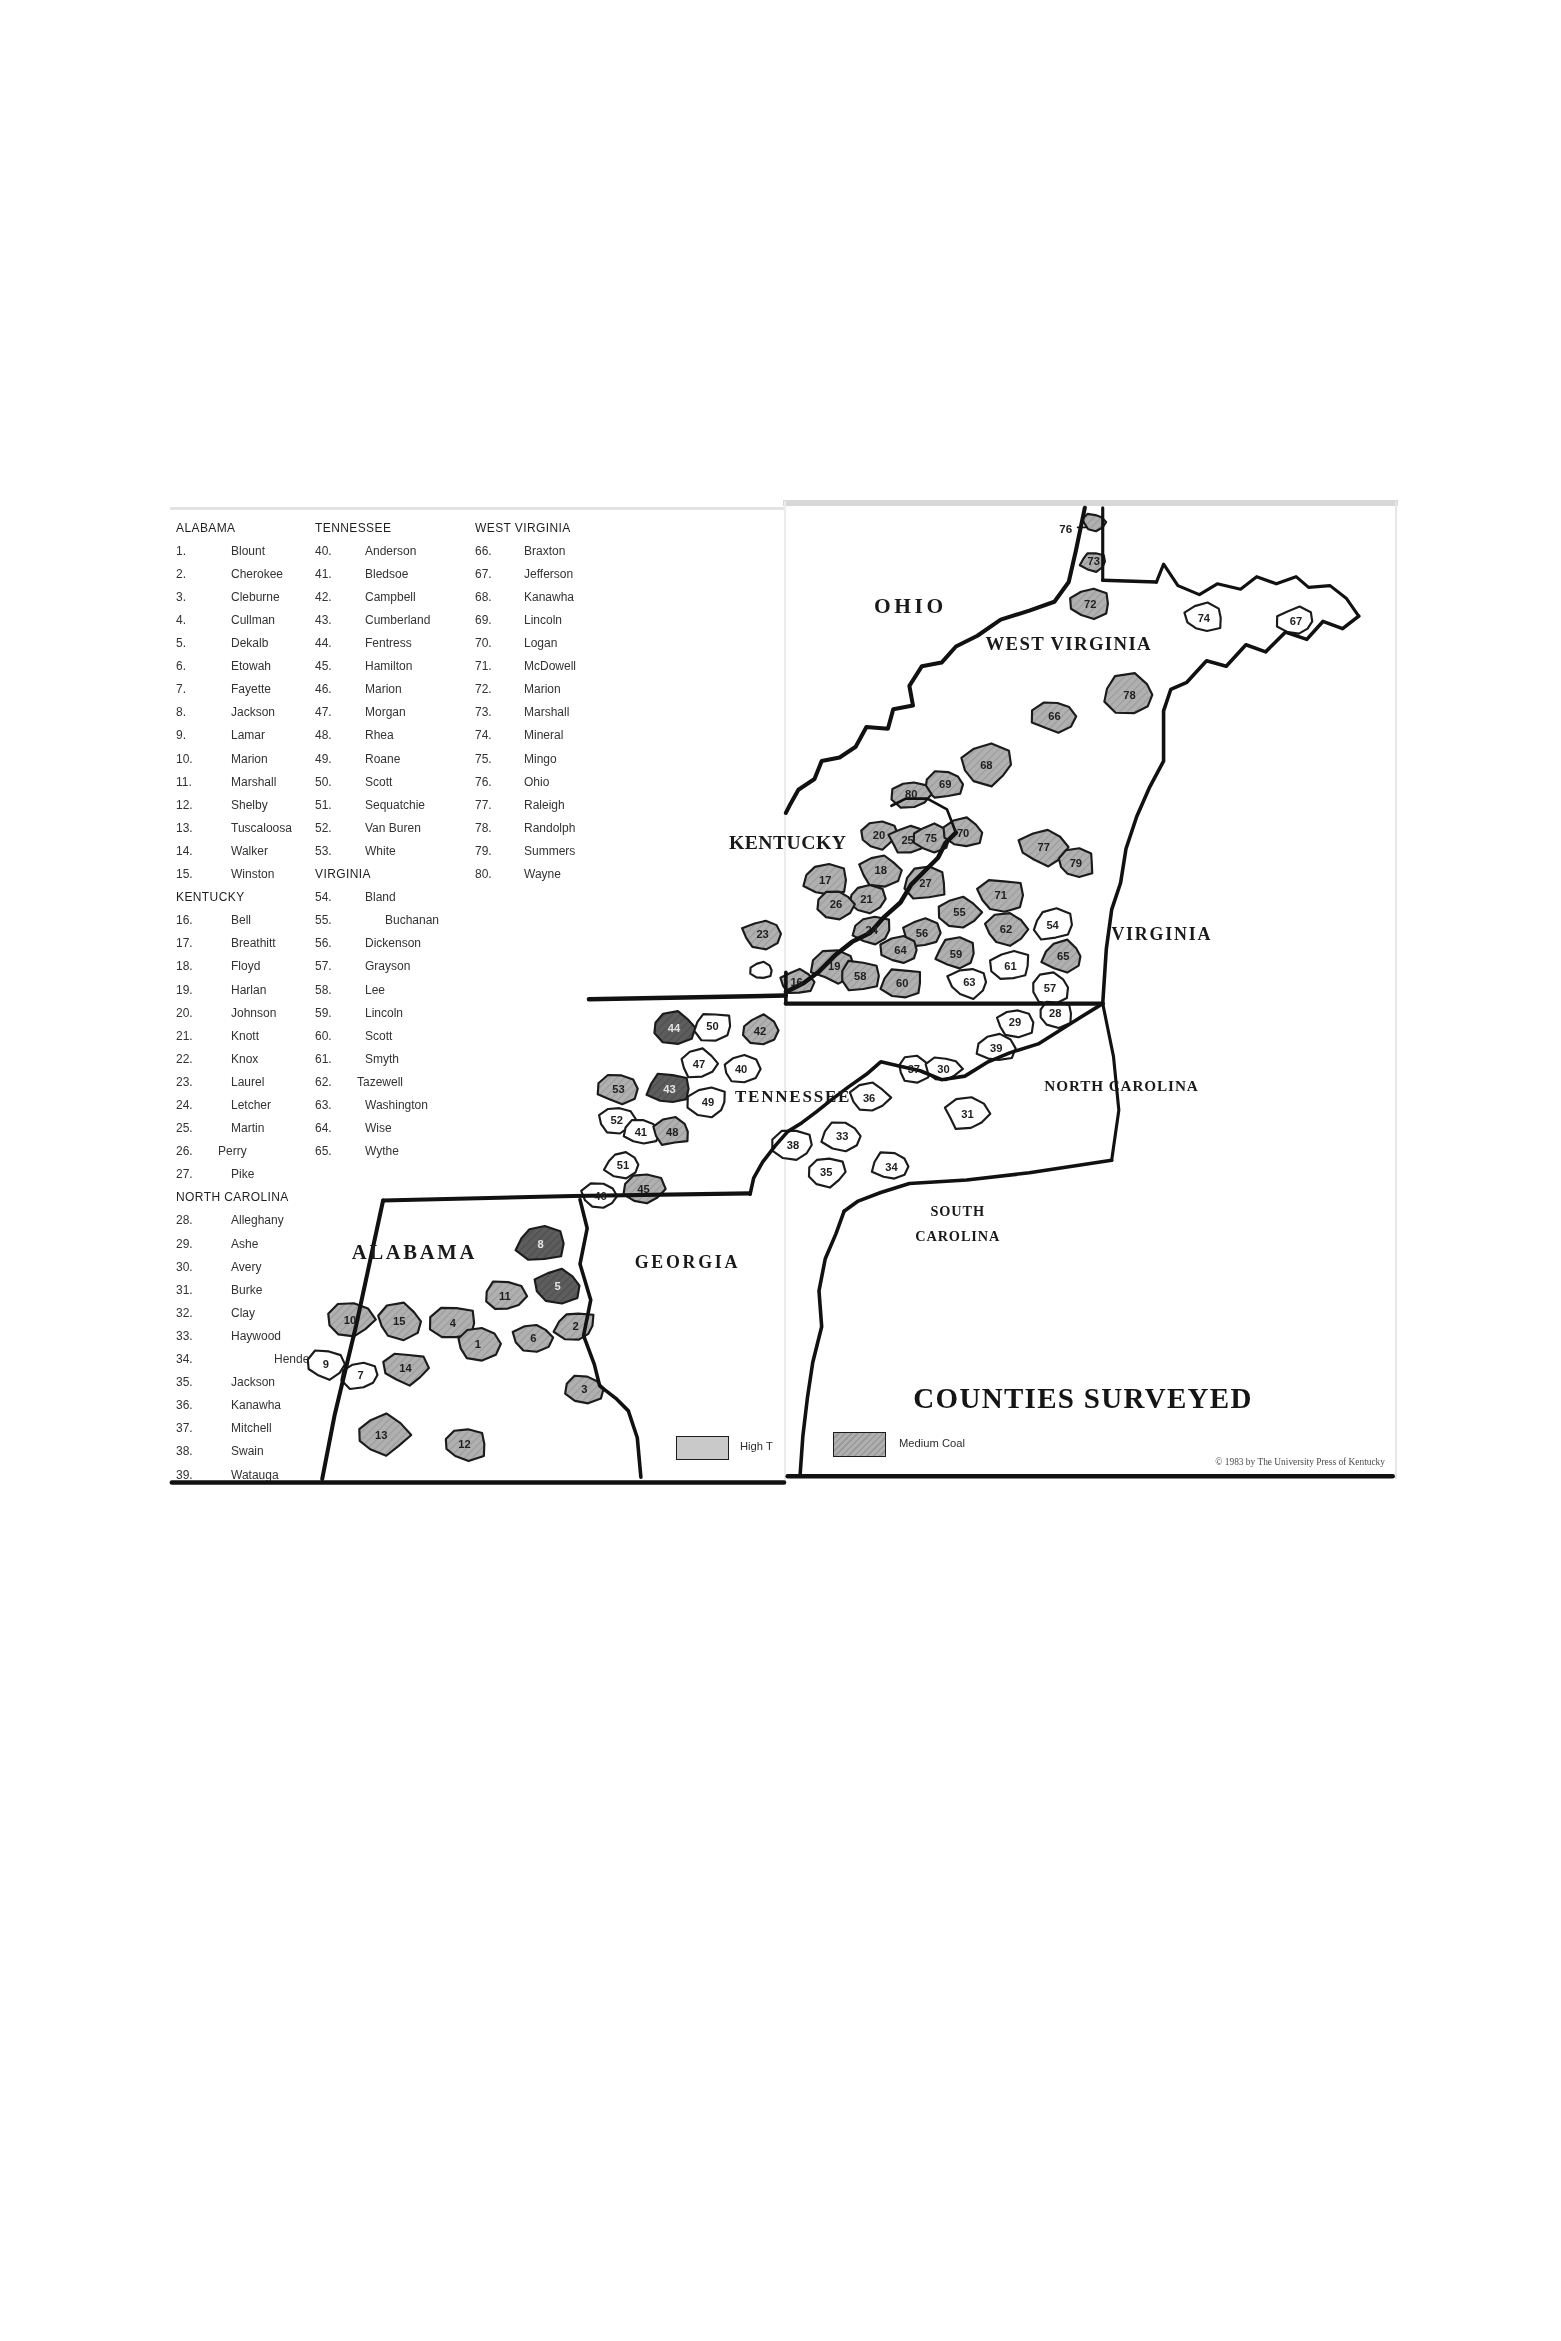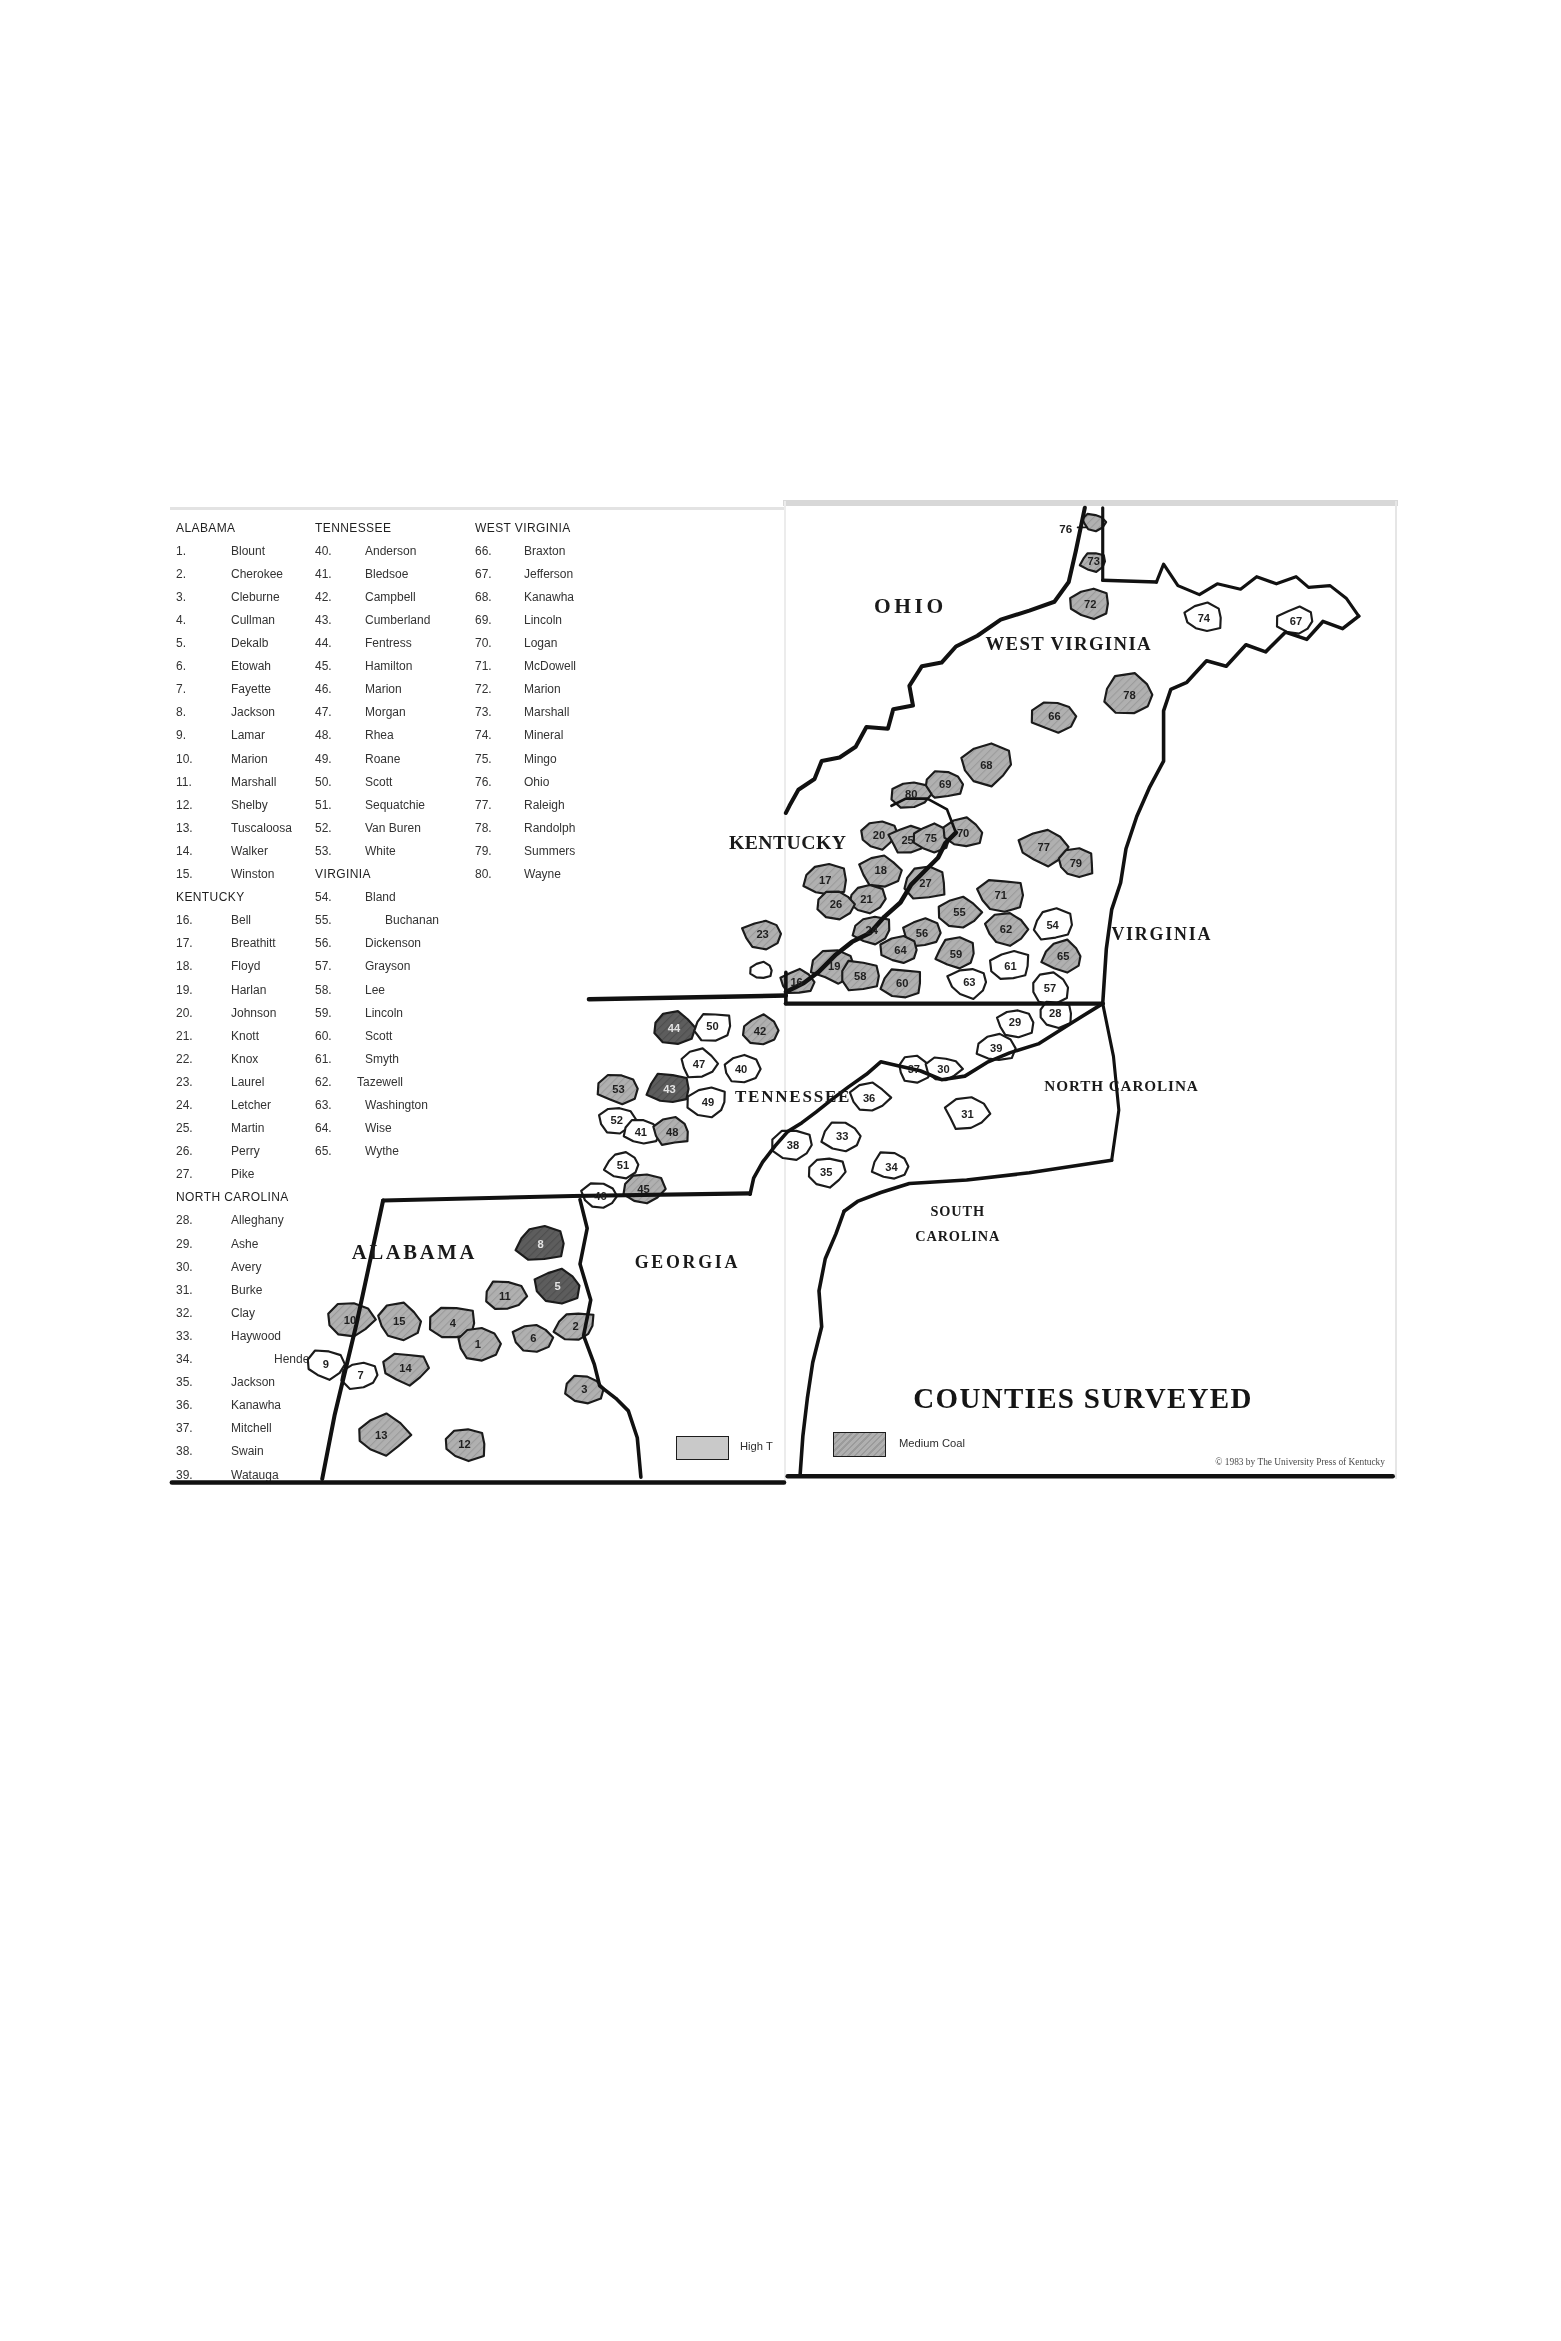--- a/index.html
+++ b/index.html
@@ -132,21 +132,21 @@
       <div class="lrow" style="left: 176px; top: 1094px;">
         <span class="num">24.</span>
         <span class="nm" style="left: 55px;">Letcher</span>
       </div>
       <div class="lrow" style="left: 176px; top: 1117px;">
         <span class="num">25.</span>
         <span class="nm" style="left: 55px;">Martin</span>
       </div>
       <div class="lrow" style="left: 176px; top: 1140px;">
         <span class="num">26.</span>
-        <span class="nm" style="left: 55px;">Perry</span>
+        <span class="nm" style="left: 42px;">Perry</span>
       </div>
       <div class="lrow" style="left: 176px; top: 1163px;">
         <span class="num">27.</span>
         <span class="nm" style="left: 55px;">Pike</span>
       </div>
       <div class="lrow hdr" style="left: 176px; top: 1186px;">NORTH CAROLINA</div>
       <div class="lrow" style="left: 176px; top: 1209px;">
         <span class="num">28.</span>
         <span class="nm" style="left: 55px;">Alleghany</span>
       </div>

